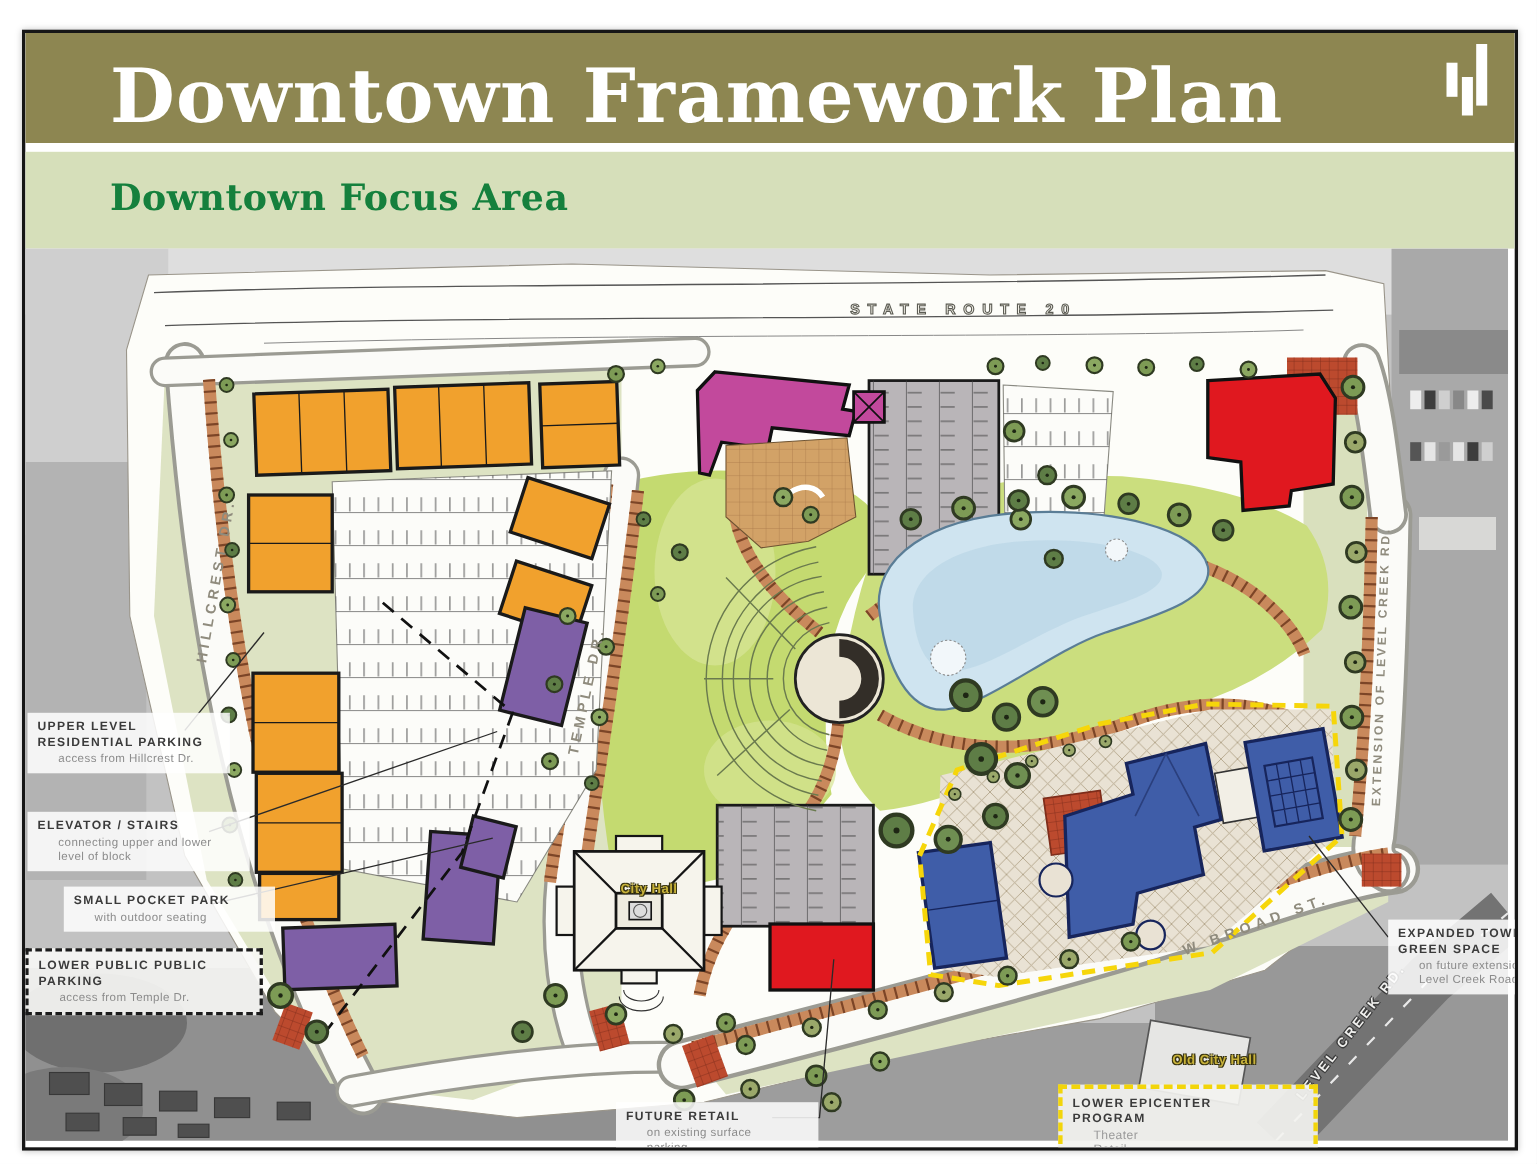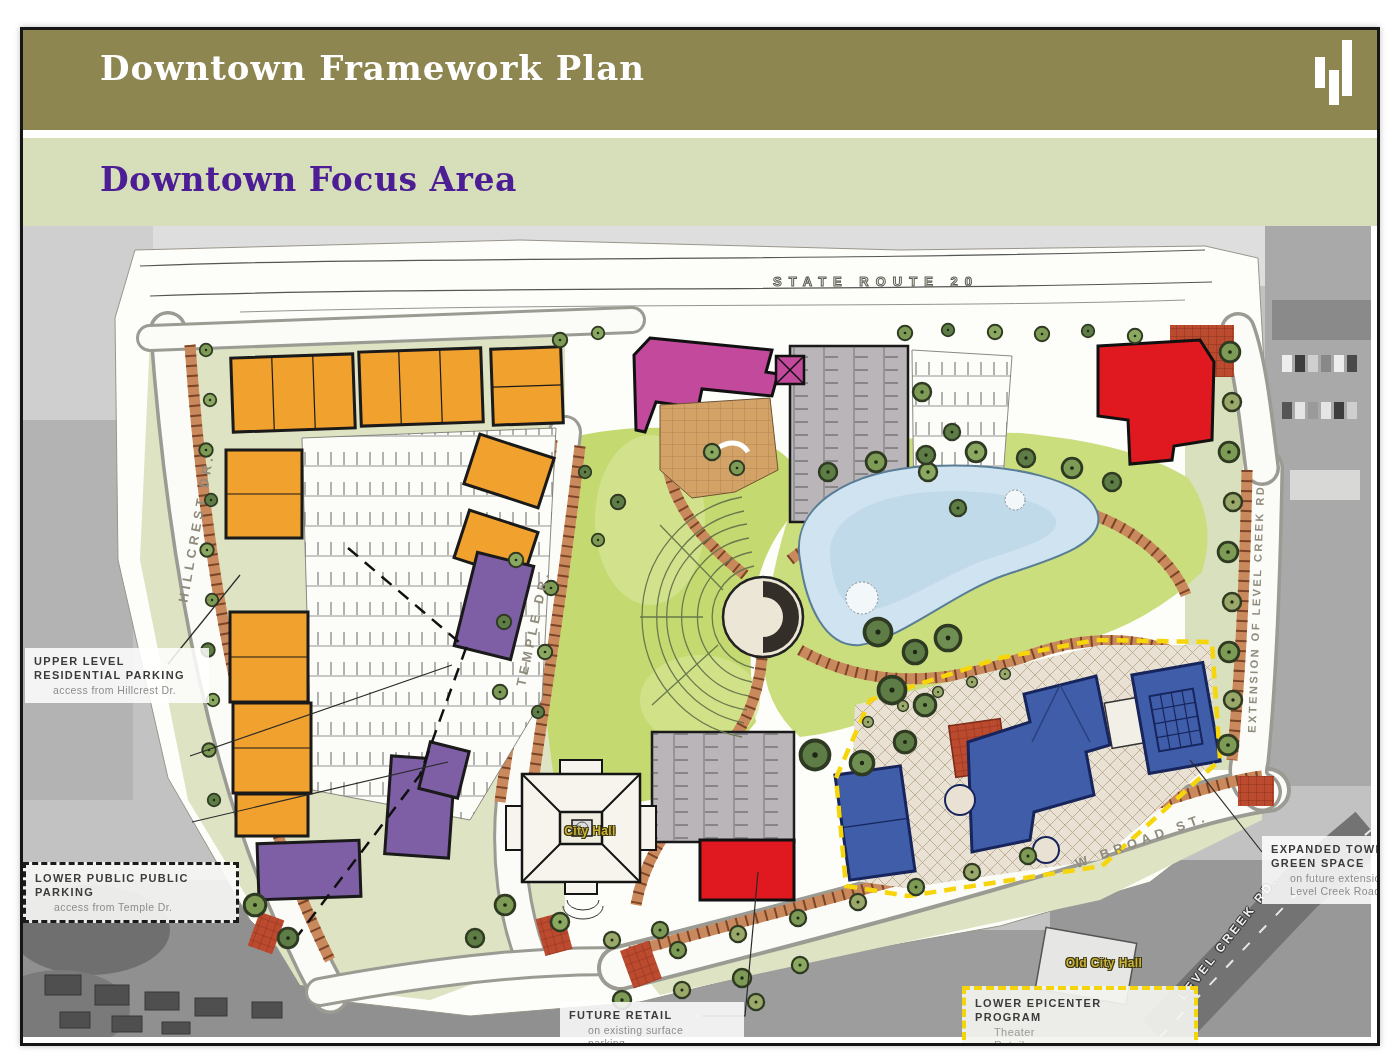--- a/index.html
+++ b/index.html
@@ -1,28 +1,28 @@
 <!DOCTYPE html>
 <html><head>
 <meta charset="utf-8">
 <style>
   html,body{margin:0;padding:0;background:#ffffff;font-family:"Liberation Sans",sans-serif;}
   .page{position:relative;width:1397px;height:1058px;background:#fff;overflow:hidden;}
   .slide{position:absolute;left:20px;top:27px;width:1354px;height:1013px;border:3px solid #161616;
          background:#fff;overflow:hidden;box-shadow:0 0 6px rgba(0,0,0,.25);}
   .titlebar{position:absolute;left:0;top:0;width:100%;height:100px;background:#8d8651;}
   .title{position:absolute;left:77px;top:18px;color:#ffffff;font-family:"DejaVu Serif",serif;
-         font-weight:bold;font-size:34px;letter-spacing:1px;white-space:nowrap;}
+         font-weight:bold;font-size:68px;letter-spacing:1px;white-space:nowrap;}
   .logo{position:absolute;right:20px;top:10px;width:42px;height:70px;}
   .logo span{position:absolute;background:#ffffff;width:10px;}
   .logo .b1{left:0;top:17px;height:31px;}
   .logo .b2{left:14px;top:30px;height:35px;}
   .logo .b3{left:27px;top:0;height:56px;}
   .subbar{position:absolute;left:0;top:108px;width:100%;height:88px;background:#d6dfba;}
-  .subtitle{position:absolute;left:77px;top:22px;color:#4c1d95;font-family:"DejaVu Serif",serif;
+  .subtitle{position:absolute;left:77px;top:22px;color:#15803d;font-family:"DejaVu Serif",serif;
             font-weight:bold;font-size:33px;letter-spacing:.5px;white-space:nowrap;}
   .map{position:absolute;left:0;top:196px;width:1348px;height:811px;}
   .map svg{position:absolute;left:0;top:0;}
   
   .lbl{position:absolute;transform:translate(-50%,-50%);white-space:nowrap;font-weight:bold;}
   .route{font-size:13px;letter-spacing:7px;color:#f7f5ec;-webkit-text-stroke:1px #5c5c54;}
   .street{font-size:13px;letter-spacing:4px;color:#8f8b7d;}
   .street2{font-size:11px;letter-spacing:2.5px;color:#8f8b7d;}
   .aerialroad{font-size:12px;letter-spacing:3px;color:#f0f0ee;
      text-shadow:1px 1px 0 #3c3c3c,-1px -1px 0 #3c3c3c,1px -1px 0 #3c3c3c,-1px 1px 0 #3c3c3c;}
@@ -450,26 +450,34 @@
    </svg>
 
   </div>
 
   <div class="lbl route" style="left:853px;top:251px;">STATE ROUTE 20</div>
   <div class="lbl street" style="left:173px;top:498px;transform:translate(-50%,-50%) rotate(-80deg);">HILLCREST DR.</div>
   <div class="lbl street" style="left:510px;top:598px;transform:translate(-50%,-50%) rotate(-78deg);">TEMPLE DR.</div>
   <div class="lbl street2" style="left:1233px;top:576px;transform:translate(-50%,-50%) rotate(-88deg);">EXTENSION OF LEVEL CREEK RD.</div>
   <div class="lbl street" style="left:1119px;top:810px;transform:translate(-50%,-50%) rotate(-20deg);letter-spacing:5px;">W BROAD ST.</div>
   <div class="lbl aerialroad" style="left:1205px;top:908px;transform:translate(-50%,-50%) rotate(-52deg);">LEVEL CREEK RD.</div>
-  <div class="lbl place" style="left:558px;top:801px;padding-left:18px;">City Hall</div>
+  <div class="lbl place" style="left:558px;top:778px;padding-left:18px;">City Hall</div>
   <div class="lbl place" style="left:1081px;top:933px;">Old City Hall</div>
 
   <div class="note" style="left:2px;top:618px;width:152px;">
     <div class="t">UPPER LEVEL RESIDENTIAL PARKING</div>
     <div class="b">access from Hillcrest Dr.</div>
+  </div>
+  <div class="note" style="left:2px;top:708px;width:170px;">
+    <div class="t">ELEVATOR / STAIRS</div>
+    <div class="b">connecting upper and lower level of block</div>
+  </div>
+  <div class="note" style="left:35px;top:776px;width:160px;">
+    <div class="t">SMALL POCKET PARK</div>
+    <div class="b">with outdoor seating</div>
   </div>
   <div class="note dashed" style="left:0px;top:832px;width:178px;">
     <div class="t">LOWER PUBLIC PUBLIC PARKING</div>
     <div class="b">access from Temple Dr.</div>
   </div>
   <div class="note" style="left:537px;top:972px;width:152px;">
     <div class="t">FUTURE RETAIL</div>
     <div class="b">on existing surface parking</div>
   </div>
   <div class="note" style="left:1239px;top:806px;width:150px;">

